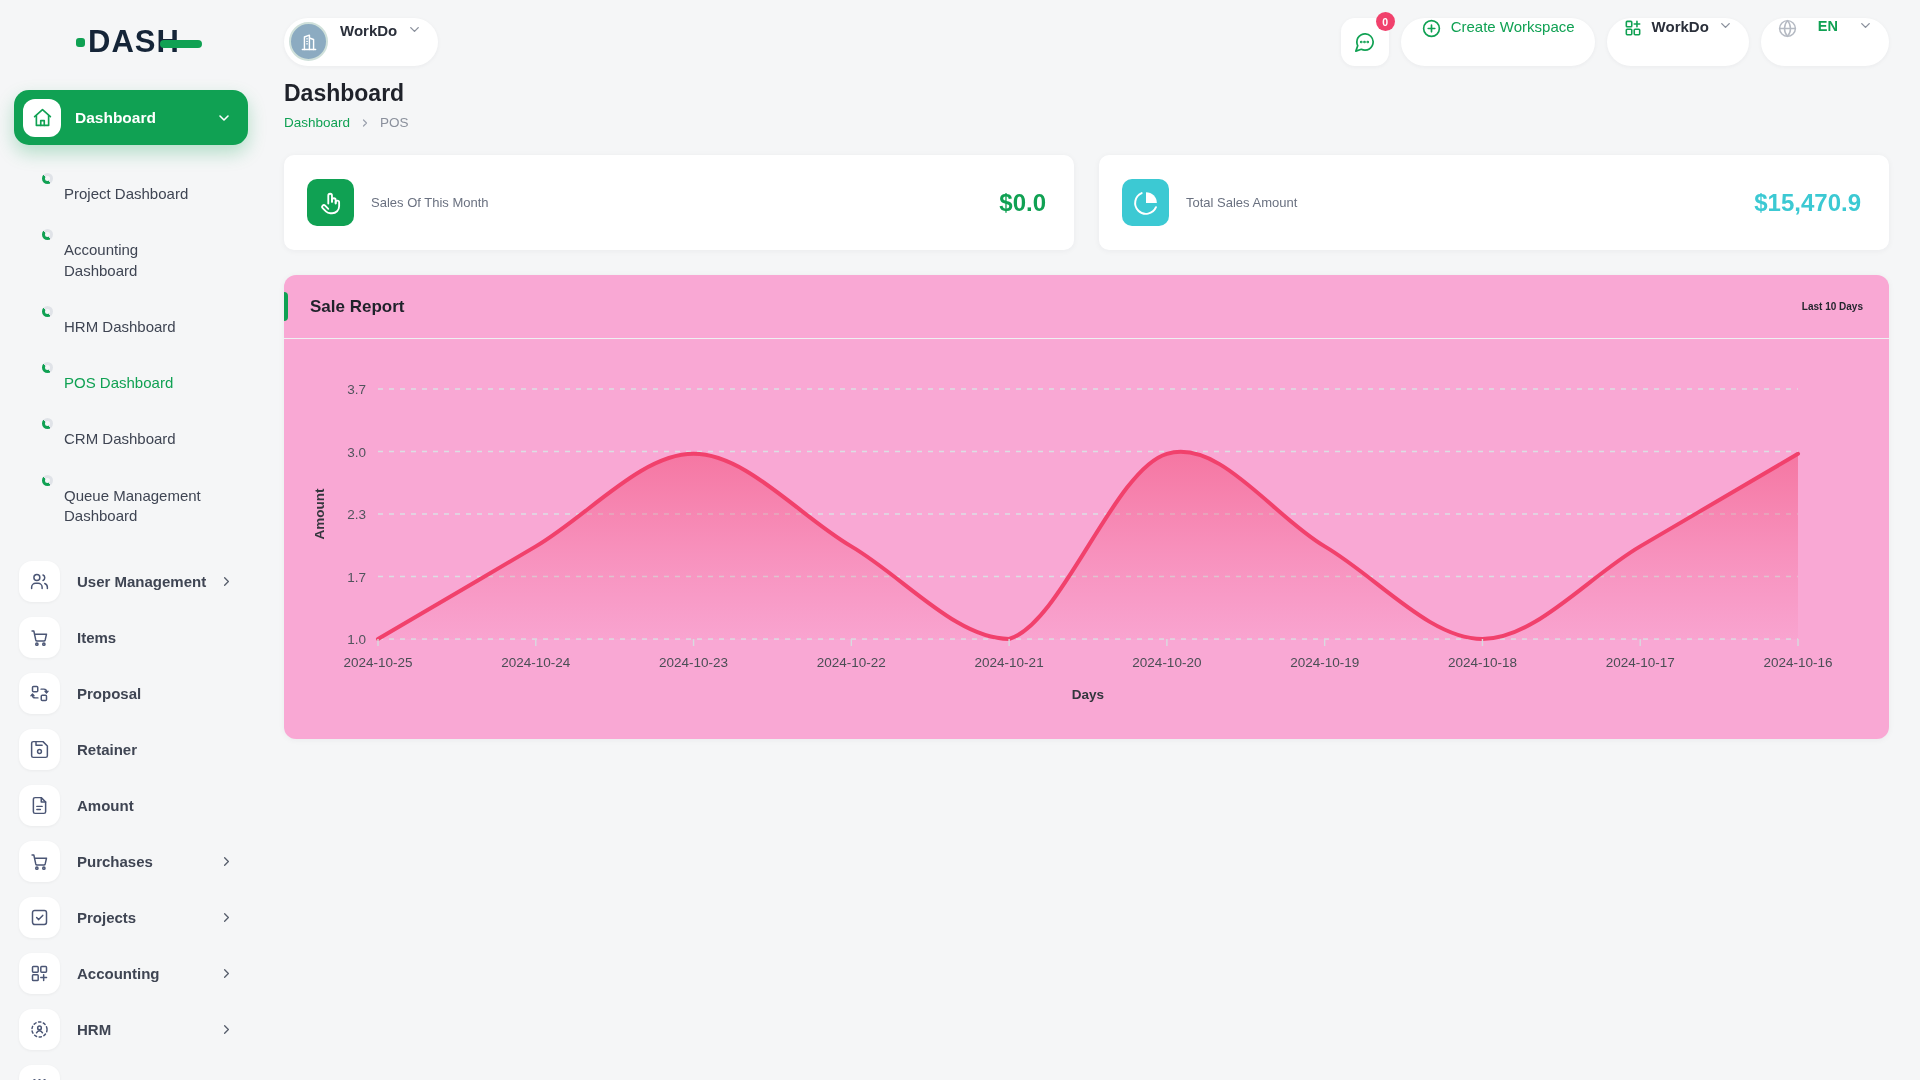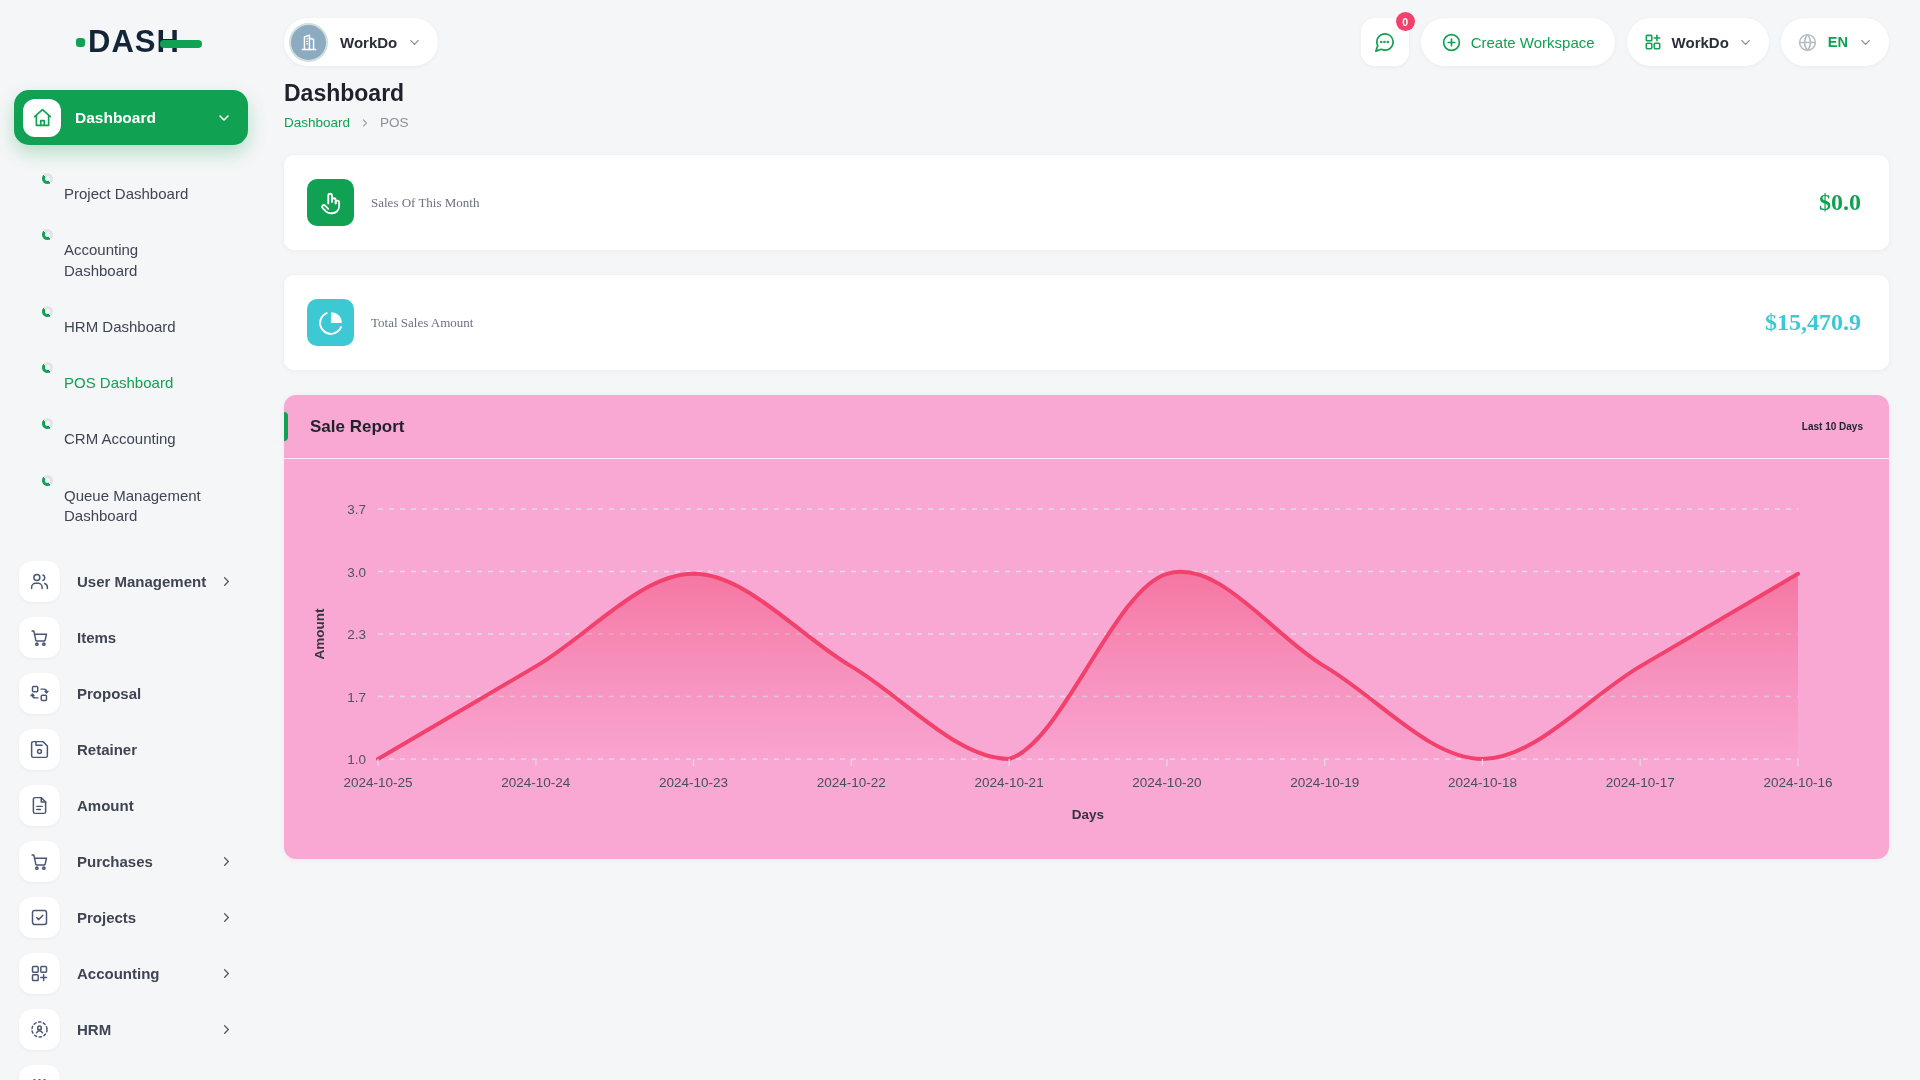--- a/index.html
+++ b/index.html
@@ -31,48 +31,48 @@
 
   .side-list { padding-top:6px; }
   .side-item { display:flex; align-items:center; height:56px; cursor:pointer; padding-left:5px; }
   .icon-box { width:41px; height:41px; background:#fff; border-radius:13px; display:flex; align-items:center;
     justify-content:center; color:#4b5675; box-shadow:0 1px 3px rgba(30,35,45,.05); flex:0 0 41px; }
   .side-label { font-size:15px; font-weight:600; color:#3f4553; margin-left:17px; flex:1; }
   .side-chev { color:#565d6b; margin-right:14px; }
 
   
   .topbar { margin-left:262px; height:74px; display:flex; align-items:center; padding:10px 31px 0 22px; }
-  .pill { background:#fff; border-radius:26px; display:flex; align-items:center; box-shadow:0 1px 4px rgba(35,40,50,.05);
+  .pill { background:#fff; border-radius:26px; display:flex; box-shadow:0 1px 4px rgba(35,40,50,.05);
     cursor:pointer; height:48px; }
   .ws-pill { padding:4px 16px 4px 5px; }
   .ws-avatar { width:39px; height:39px; border-radius:50%; background:#8cabc1; border:2px solid #cfe0da;
     display:flex; align-items:center; justify-content:center; color:#fff; }
   .ws-name { font-size:15px; font-weight:600; color:#2a2f3a; margin:0 10px 0 12px; }
   .muted-chev { color:#8a909c; }
   .topbar-right { margin-left:auto; display:flex; align-items:center; gap:12px; }
   .chat-tile { width:48px; height:48px; border-radius:14px; background:#fff; position:relative; display:flex;
     align-items:center; justify-content:center; color:#10a153; box-shadow:0 1px 4px rgba(35,40,50,.05); cursor:pointer; }
   .chat-badge { position:absolute; top:-6px; right:-6px; min-width:19px; height:19px; border-radius:10px;
     background:#f1416c; color:#fff; font-size:10.5px; font-weight:700; display:flex; align-items:center;
     justify-content:center; padding:0 5px; }
   .create-pill { padding:0 20px; gap:9px; color:#10a153; font-size:15px; font-weight:500; }
   .menu-pill { padding:0 16px; gap:9px; }
   .menu-pill .menu-label { font-size:15px; font-weight:600; color:#2a2f3a; }
-  .lang-pill { padding:0 16px; gap:10px; }
+  .lang-pill { padding:0 16px; gap:20px; }
   .lang-code { color:#10a153; font-size:14.5px; font-weight:700; }
 
   
   .main { margin-left:262px; padding:6px 31px 0 22px; }
   .page-title { font-size:23px; font-weight:700; color:#1f222a; }
   .breadcrumb { display:flex; align-items:center; gap:9px; margin-top:8px; font-size:13.5px; }
   .crumb-link { color:#10a153; cursor:pointer; }
   .crumb-sep { color:#9aa0ad; }
   .crumb-current { color:#8a909c; }
 
-  .stats-row { display:grid; grid-template-columns:1fr; gap:25px; margin-top:25px;font-family:Liberation Serif, serif; }
+  .stats-row { display:grid; grid-template-columns:1fr 1fr; gap:25px; margin-top:25px; }
   .stat-card { background:#fff; border-radius:10px; box-shadow:0 1px 6px rgba(35,40,50,.05); height:95px;
     display:flex; align-items:center; padding:0 28px 0 23px; }
   .stat-icon { width:47px; height:47px; border-radius:10px; display:flex; align-items:center; justify-content:center; }
   .stat-icon.green { background:#10a153; }
   .stat-icon.cyan { background:#3cc9d3; }
   .stat-label { font-size:13px; color:#6a7180; margin-left:17px; flex:1; }
   .stat-value { font-size:24px; font-weight:700; }
   .stat-value.green { color:#10a153; }
   .stat-value.cyan { color:#3cc9d3; }
 
@@ -123,21 +123,21 @@
       <div class="sub-item">
         <span class="donut"></span>
     <span class="sub-label">HRM Dashboard</span>
       </div>
       <div class="sub-item active">
         <span class="donut"></span>
     <span class="sub-label">POS Dashboard</span>
       </div>
       <div class="sub-item">
         <span class="donut"></span>
-    <span class="sub-label">CRM Accounting</span>
+    <span class="sub-label">CRM Dashboard</span>
       </div>
       <div class="sub-item">
         <span class="donut"></span>
     <span class="sub-label">Queue Management Dashboard</span>
       </div>
     </div>
   <div class="side-list" id="side-items">
       <div class="side-item">
         <span class="icon-box">
           <svg width="21" height="21" viewBox="0 0 24 24" fill="none" stroke="currentColor" stroke-width="1.7" stroke-linecap="round" stroke-linejoin="round">

